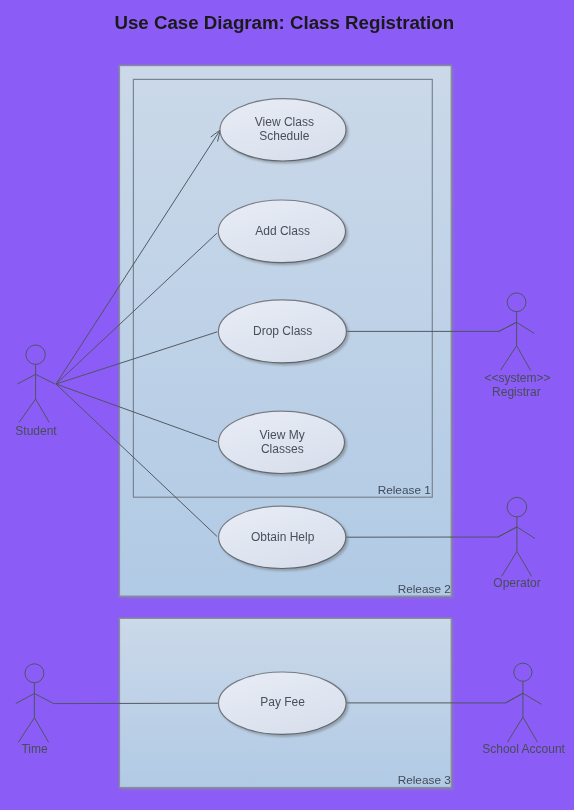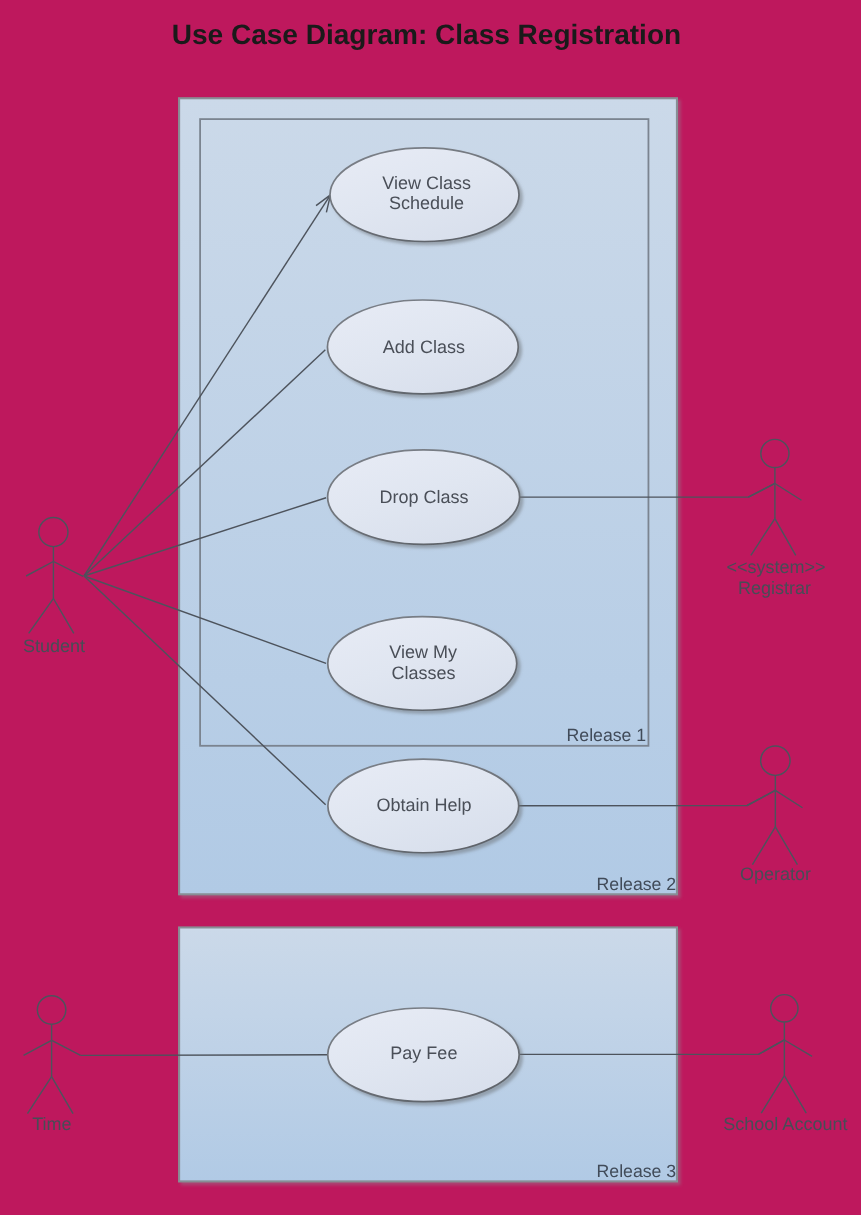--- a/index.html
+++ b/index.html
@@ -1,20 +1,20 @@
 <!DOCTYPE html>
 <html><head>
 <meta charset="utf-8">
 <title>Use Case Diagram: Class Registration</title>
 <style>
   html,body{margin:0;padding:0;background:#ffffff;}
   body{width:574px;height:810px;overflow:hidden;
        font-family:"Liberation Sans",sans-serif;
        -webkit-font-smoothing:antialiased;}
-  #stage{position:relative;width:574px;height:810px;background:#be185d;overflow:hidden;text-align:right;}
+  #stage{position:relative;width:574px;height:810px;background:#8b5cf6;overflow:hidden;text-align:right;}
   #diagram{position:absolute;left:0;top:0;display:block;}
   .t-title{font-size:18.7px;font-weight:bold;fill:#1a1a1a;}
   .t-label{font-size:12px;fill:#474d56;}
   .t-uc{font-size:12px;fill:#4a4f58;}
   .t-rel{font-size:11.8px;fill:#414b59;}
   .stroke-line{stroke:#4d535c;stroke-width:0.95;fill:none;}
 </style>
 </head>
 <body>
 

